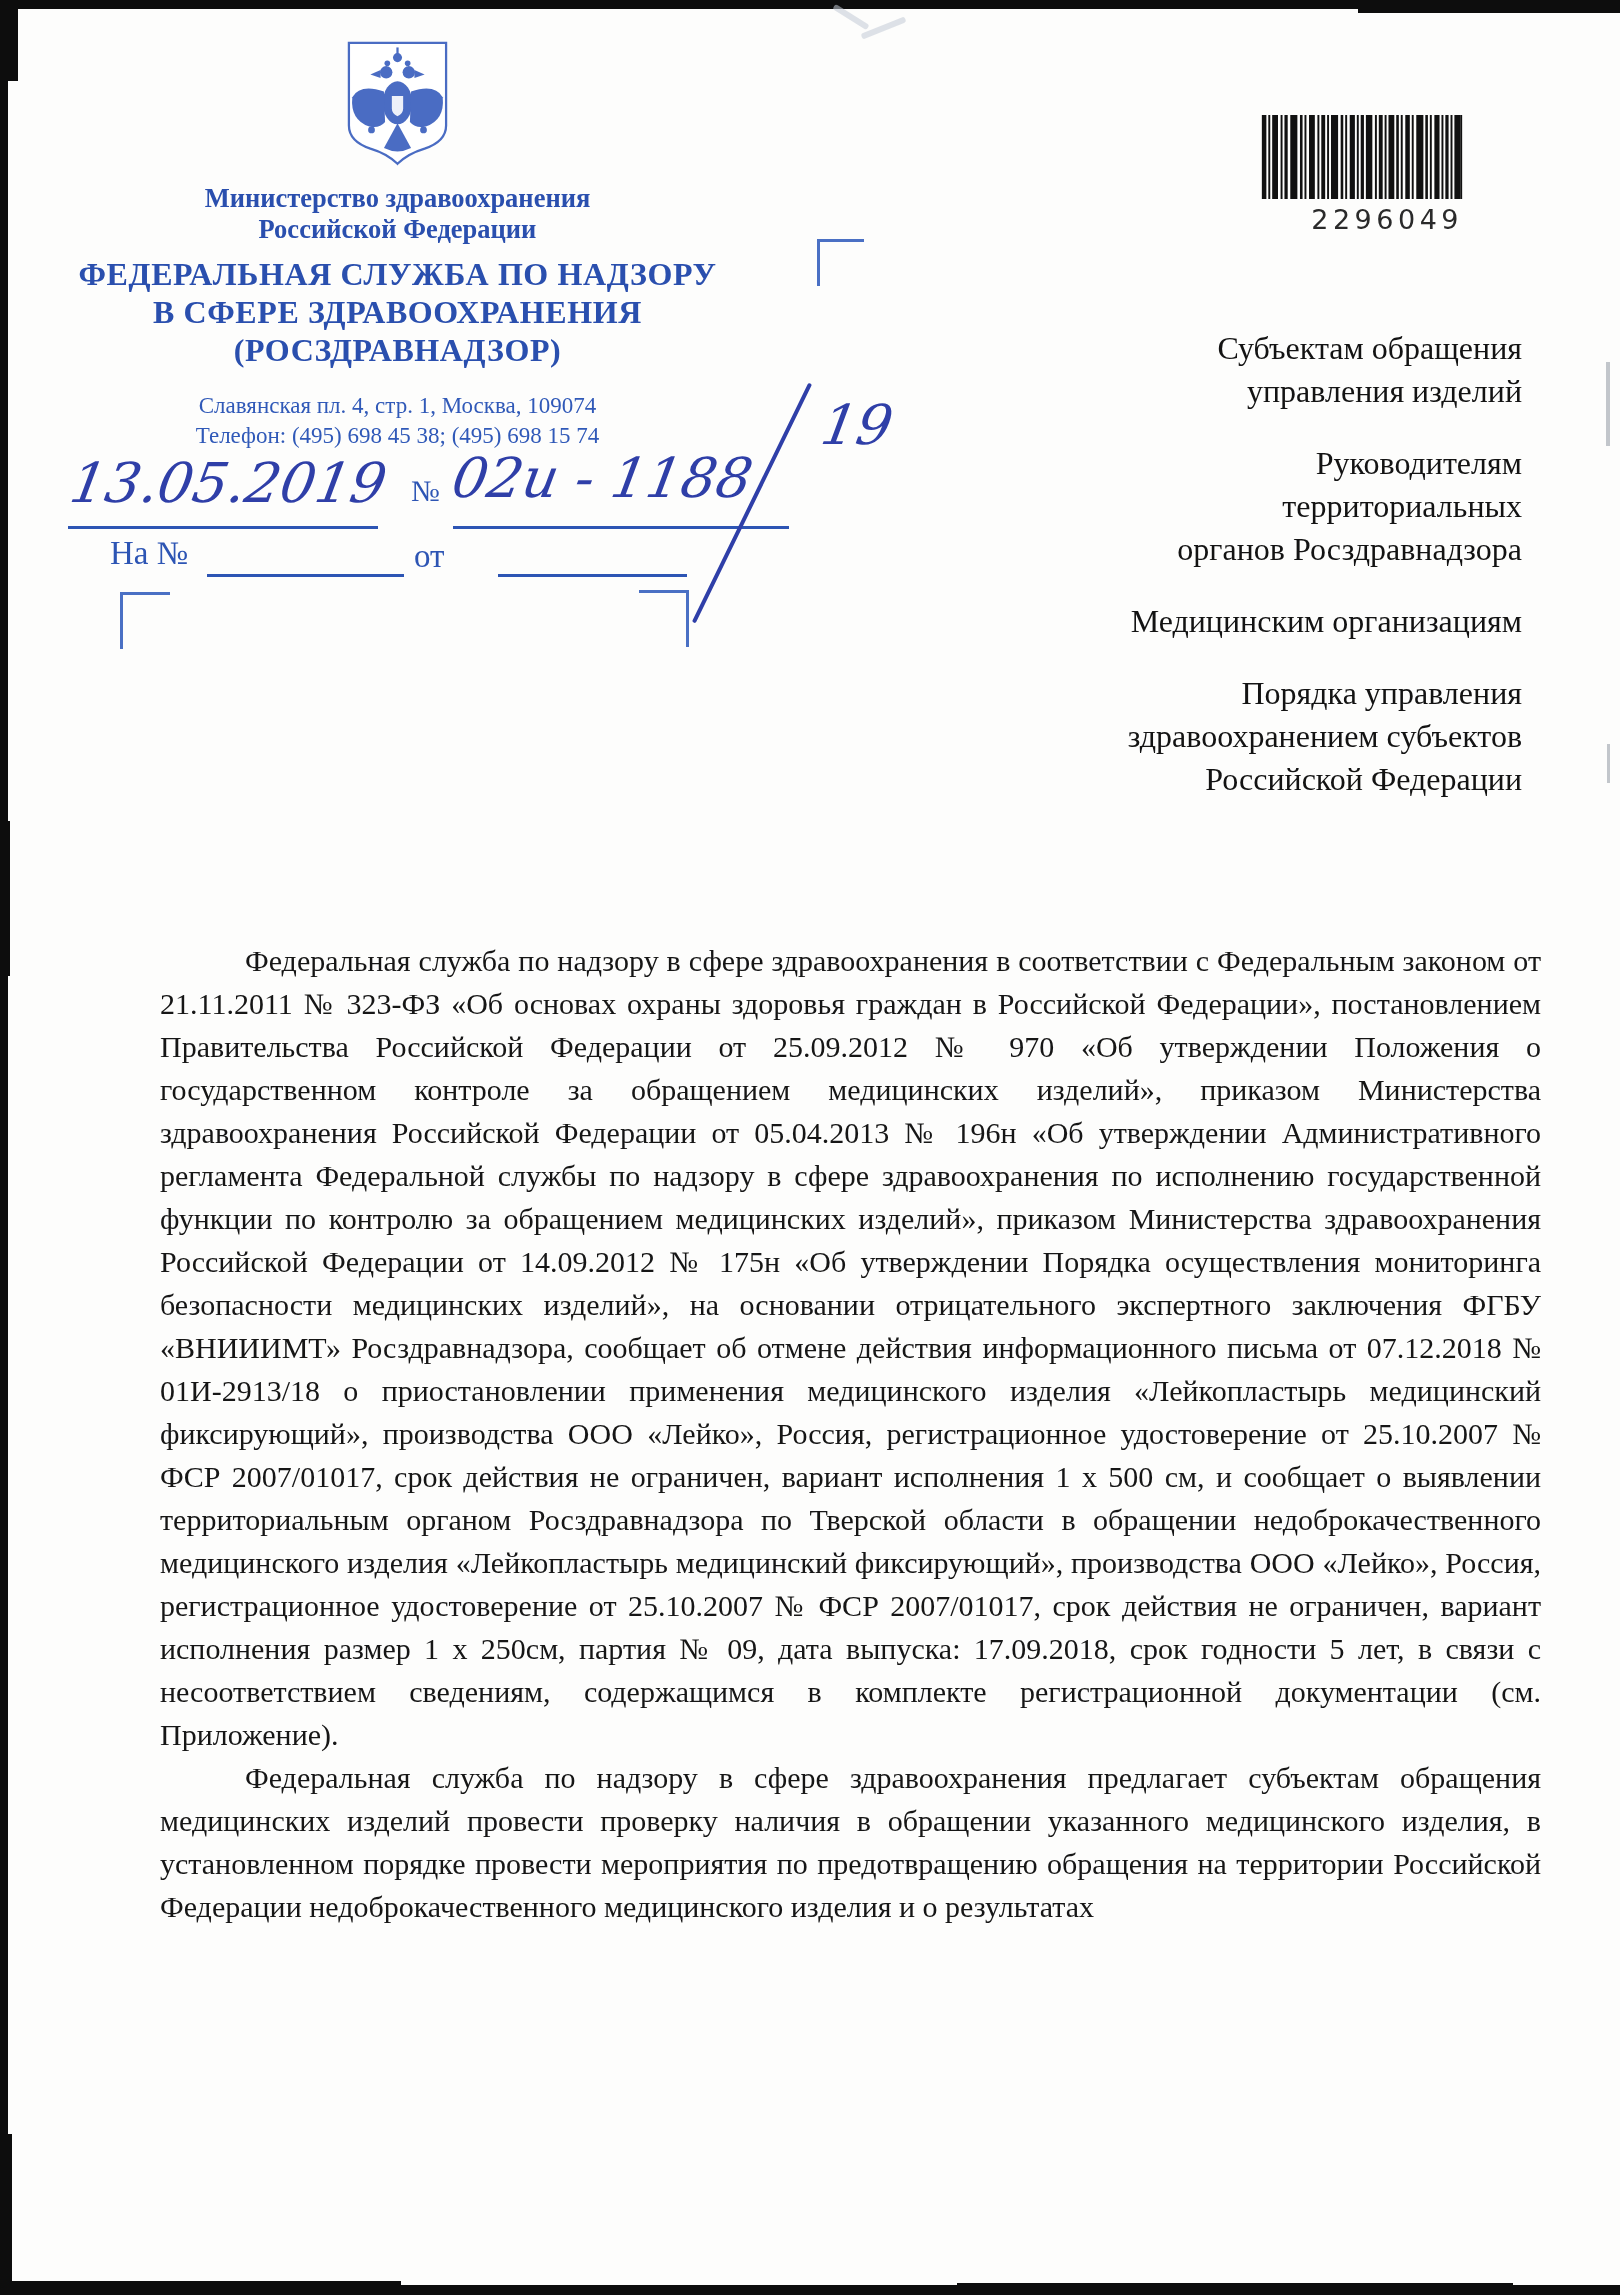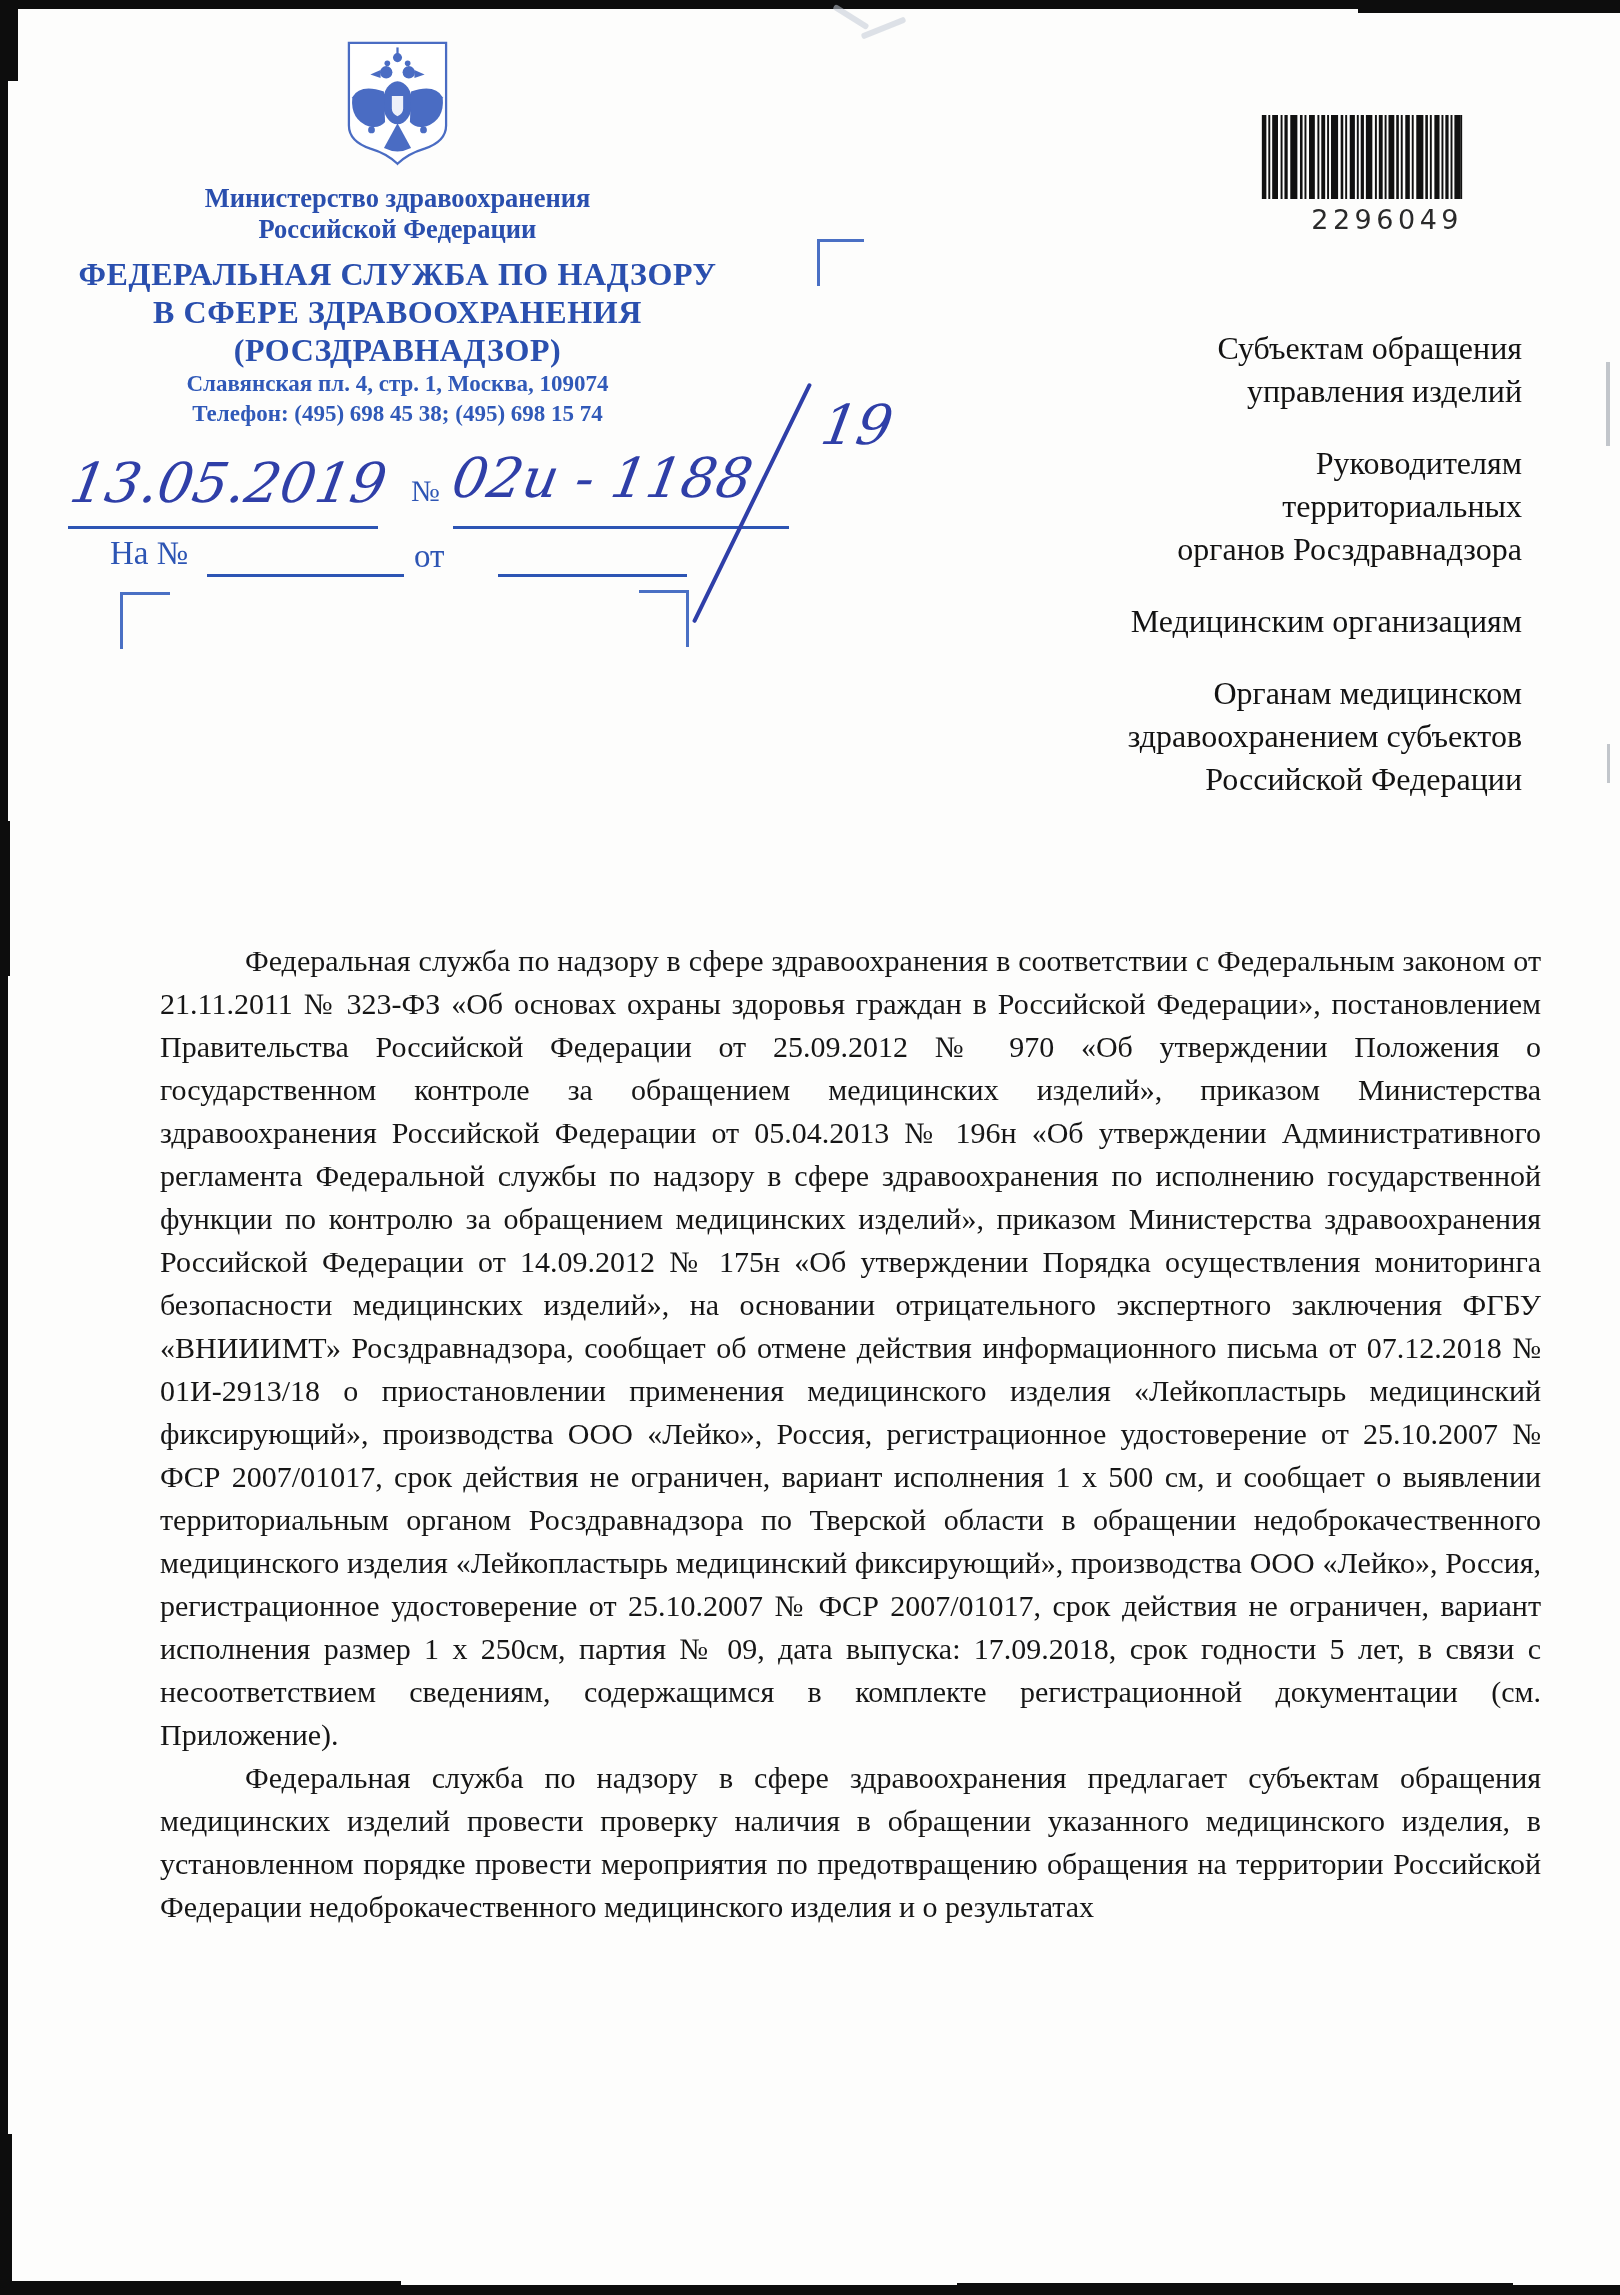--- a/index.html
+++ b/index.html
@@ -24,21 +24,21 @@
   .scan-grey-2   { left:1607px; top:744px; width:3.2px; height:39px; }
   .smudge        { position:absolute; background:#c3cad6; opacity:.55; border-radius:2.6px; }
   .smudge-1      { left:831px; top:14.2px; width:40px; height:5.8px; transform:rotate(32deg); }
   .smudge-2      { left:860px; top:24.6px; width:47px; height:5.8px; transform:rotate(-22deg); }
 
   
   .letterhead { position:absolute; left:55px; top:38px; width:685px; text-align:center; color:#2a4fae; }
   .emblem { display:block; margin:0 auto; }
   .ministry  { margin-top:11.6px; font-size:26.5px; line-height:31px; font-weight:bold;text-align:center; }
   .service   { margin-top:10.3px; font-size:32px; line-height:38px; font-weight:bold; letter-spacing:0.6px; }
-  .org-address { font-size:23px; line-height:30px; color:#3059b8;font-weight:bold; }
+  .org-address { margin-top:22px; font-size:23px; line-height:30px; color:#3059b8; }
 
   
   .handwriting { position:absolute; font-family:"DejaVu Serif", serif; font-style:italic;
                  color:#2f3fa8; transform:skewX(-10deg); white-space:nowrap; }
   .hw-date   { left:71px; top:451px; font-size:55px; }
   .hw-number { left:453px; top:446px; font-size:55px; }
   .hw-year   { left:822px; top:393px; font-size:55px; }
   .hw-slash  { position:absolute; left:750px; top:370px; width:3.9px; height:266px;
                background:#2f3fa8; border-radius:1.9px; transform:rotate(26deg); }
   .blue-print { position:absolute; font-size:33px; color:#2d55b4; white-space:nowrap; }
@@ -200,21 +200,21 @@
     </div>
     <div class="addr-group">
       <div>Руководителям</div>
       <div>территориальных</div>
       <div>органов Росздравнадзора</div>
     </div>
     <div class="addr-group">
       <div>Медицинским организациям</div>
     </div>
     <div class="addr-group">
-      <div>Органам медицинском</div>
+      <div>Порядка управления</div>
       <div>здравоохранением субъектов</div>
       <div>Российской Федерации</div>
     </div>
   </div>
 
 
   <div class="body-text">
     <p>Федеральная служба по надзору в сфере здравоохранения в соответствии с Федеральным законом от 21.11.2011 № 323-ФЗ «Об основах охраны здоровья граждан в Российской Федерации», постановлением Правительства Российской Федерации от 25.09.2012 № 970 «Об утверждении Положения о государственном контроле за обращением медицинских изделий», приказом Министерства здравоохранения Российской Федерации от 05.04.2013 № 196н «Об утверждении Административного регламента Федеральной службы по надзору в сфере здравоохранения по исполнению государственной функции по контролю за обращением медицинских изделий», приказом Министерства здравоохранения Российской Федерации от 14.09.2012 № 175н «Об утверждении Порядка осуществления мониторинга безопасности медицинских изделий», на основании отрицательного экспертного заключения ФГБУ «ВНИИИМТ» Росздравнадзора, сообщает об отмене действия информационного письма от 07.12.2018 № 01И-2913/18 о приостановлении применения медицинского изделия «Лейкопластырь медицинский фиксирующий», производства ООО «Лейко», Россия, регистрационное удостоверение от 25.10.2007 № ФСР 2007/01017, срок действия не ограничен, вариант исполнения 1 х 500 см, и сообщает о выявлении территориальным органом Росздравнадзора по Тверской области в обращении недоброкачественного медицинского изделия «Лейкопластырь медицинский фиксирующий», производства ООО «Лейко», Россия, регистрационное удостоверение от 25.10.2007 № ФСР 2007/01017, срок действия не ограничен, вариант исполнения размер 1 х 250см, партия № 09, дата выпуска: 17.09.2018, срок годности 5 лет, в связи с несоответствием сведениям, содержащимся в комплекте регистрационной документации (см. Приложение).</p>
     <p>Федеральная служба по надзору в сфере здравоохранения предлагает субъектам обращения медицинских изделий провести проверку наличия в обращении указанного медицинского изделия, в установленном порядке провести мероприятия по предотвращению обращения на территории Российской Федерации недоброкачественного медицинского изделия и о результатах</p>
   </div>

